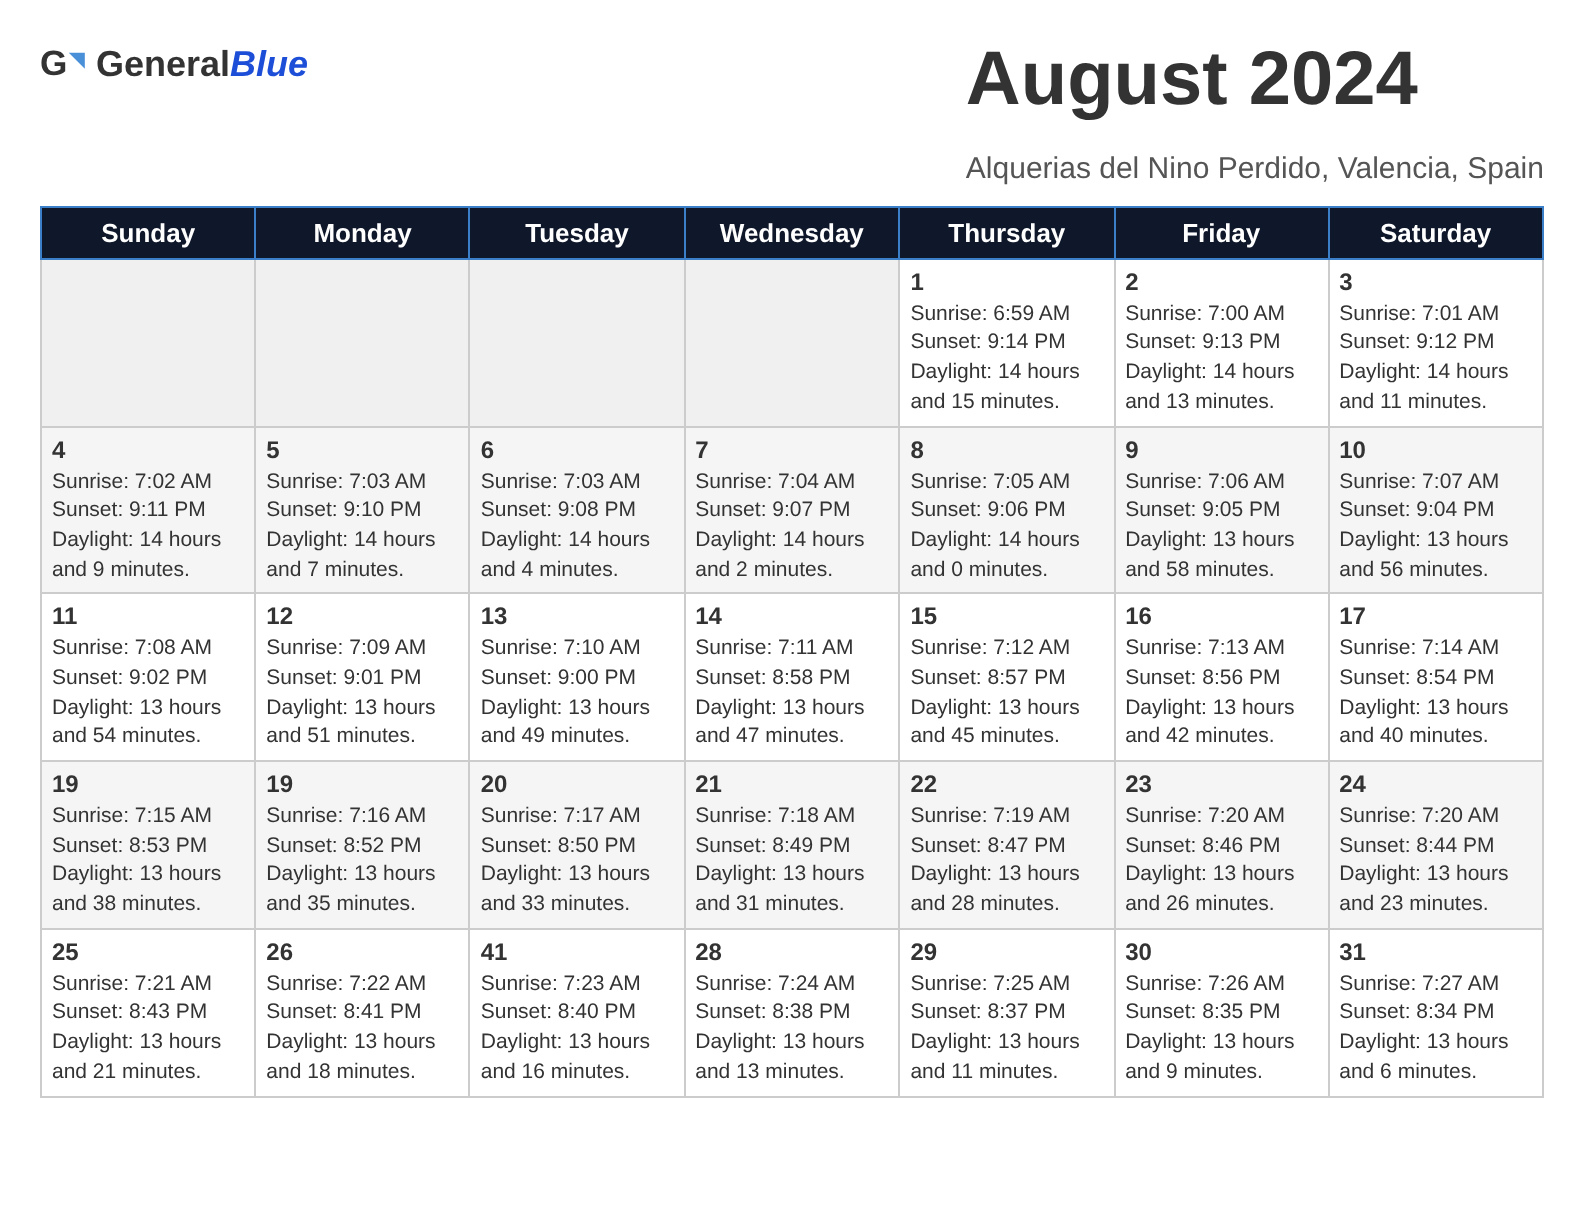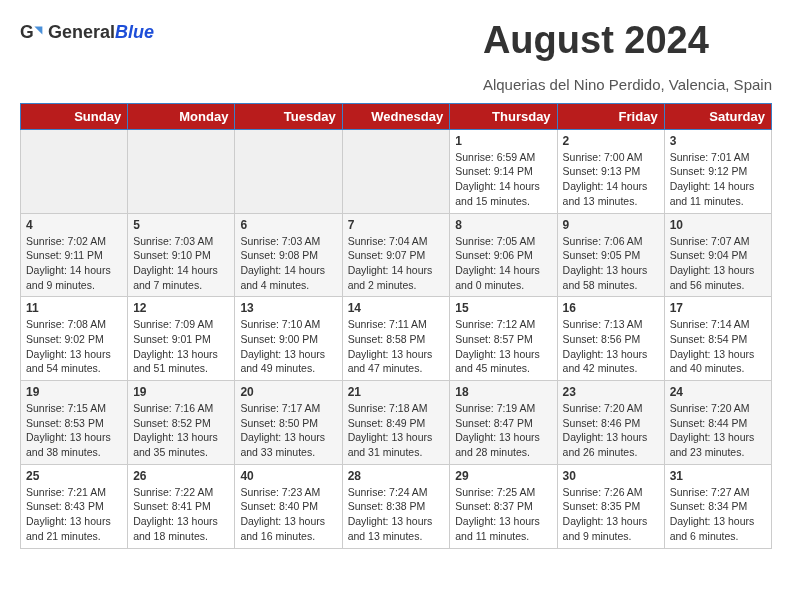--- a/index.html
+++ b/index.html
@@ -37,23 +37,23 @@
       font-size: 15px;
       color: #555;
       margin-top: 14px;
     }
     .calendar-table {
       width: 100%;
       border-collapse: collapse;
       font-size: 11px;
     }
     .calendar-table th {
-      background-color: #b91c1c;
+      background-color: #0f172a;
       color: #fff;
-      text-align: right;
+      text-align: center;
       padding: 5px 6px;
       font-size: 13px;
       font-weight: bold;
       border: 1px solid #3a7fc8;
     }
     .calendar-table td {
       border: 1px solid #ccc;
       vertical-align: top;
       padding: 4px 5px;
       width: 108px;
@@ -201,21 +201,21 @@
         </td>
         <td>
           <span class="day-number">20</span>
           <div class="day-info">Sunrise: 7:17 AM<br>Sunset: 8:50 PM<br>Daylight: 13 hours<br>and 33 minutes.</div>
         </td>
         <td>
           <span class="day-number">21</span>
           <div class="day-info">Sunrise: 7:18 AM<br>Sunset: 8:49 PM<br>Daylight: 13 hours<br>and 31 minutes.</div>
         </td>
         <td>
-          <span class="day-number">18</span>
+          <span class="day-number">22</span>
           <div class="day-info">Sunrise: 7:19 AM<br>Sunset: 8:47 PM<br>Daylight: 13 hours<br>and 28 minutes.</div>
         </td>
         <td>
           <span class="day-number">23</span>
           <div class="day-info">Sunrise: 7:20 AM<br>Sunset: 8:46 PM<br>Daylight: 13 hours<br>and 26 minutes.</div>
         </td>
         <td>
           <span class="day-number">24</span>
           <div class="day-info">Sunrise: 7:20 AM<br>Sunset: 8:44 PM<br>Daylight: 13 hours<br>and 23 minutes.</div>
         </td>
@@ -223,21 +223,21 @@
       <tr>
         <td>
           <span class="day-number">25</span>
           <div class="day-info">Sunrise: 7:21 AM<br>Sunset: 8:43 PM<br>Daylight: 13 hours<br>and 21 minutes.</div>
         </td>
         <td>
           <span class="day-number">26</span>
           <div class="day-info">Sunrise: 7:22 AM<br>Sunset: 8:41 PM<br>Daylight: 13 hours<br>and 18 minutes.</div>
         </td>
         <td>
-          <span class="day-number">40</span>
+          <span class="day-number">41</span>
           <div class="day-info">Sunrise: 7:23 AM<br>Sunset: 8:40 PM<br>Daylight: 13 hours<br>and 16 minutes.</div>
         </td>
         <td>
           <span class="day-number">28</span>
           <div class="day-info">Sunrise: 7:24 AM<br>Sunset: 8:38 PM<br>Daylight: 13 hours<br>and 13 minutes.</div>
         </td>
         <td>
           <span class="day-number">29</span>
           <div class="day-info">Sunrise: 7:25 AM<br>Sunset: 8:37 PM<br>Daylight: 13 hours<br>and 11 minutes.</div>
         </td>

